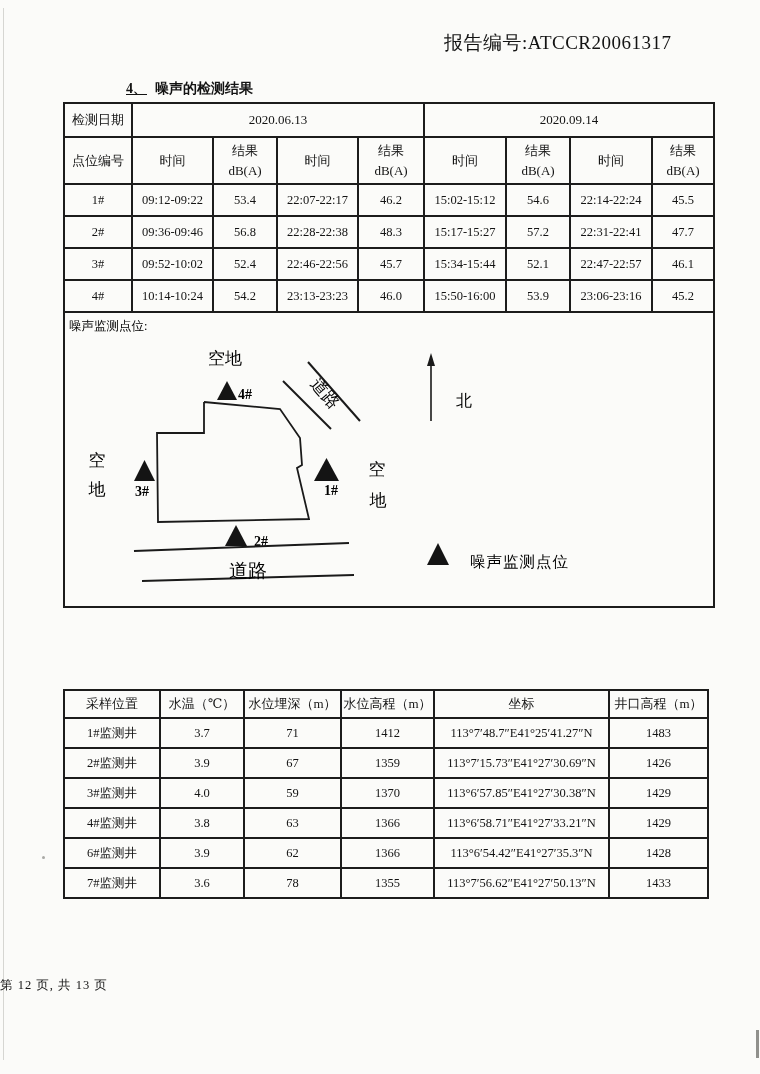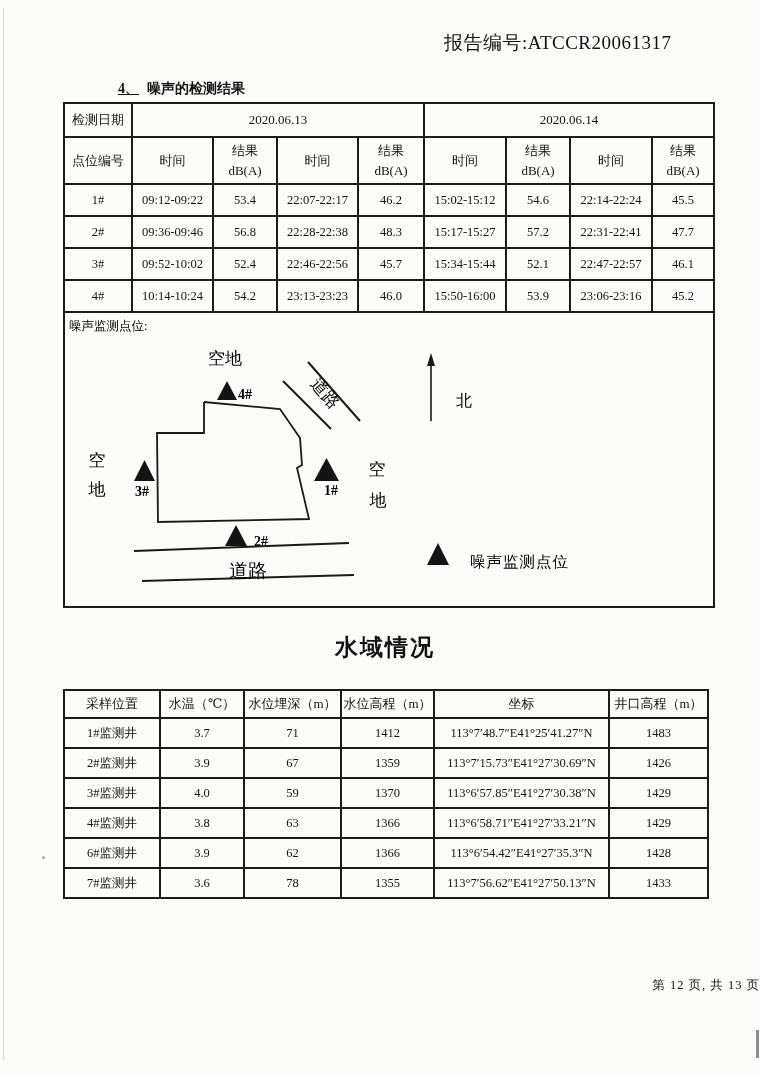--- a/index.html
+++ b/index.html
@@ -2,41 +2,41 @@
 <html><head>
 <meta charset="utf-8">
 <style>
   html,body { margin:0; padding:0; background:#e8e8e6; }
   .page {
     position:relative; width:760px; height:1074px; margin:0 auto;
     background:#fbfbf9; overflow:hidden; color:#131313;
     font-family:"Liberation Serif","DejaVu Serif",serif;
   }
   .report-no { position:absolute; left:444px; top:30px; font-size:19px; letter-spacing:0.5px; }
-  .section-title { position:absolute; left:118px; top:80px; font-size:14px; font-weight:bold; }
+  .section-title { position:absolute; left:126px; top:80px; font-size:14px; font-weight:bold; }
   .section-title .num { text-decoration:underline; margin-right:8px; }
 
   table { border-collapse:collapse; table-layout:fixed; }
   td { border:2px solid #1c1c1c; text-align:center; vertical-align:middle;
        font-size:12.5px; padding:0; overflow:hidden; }
 
   .noise-table { position:absolute; left:63px; top:102px; width:650px; }
   .noise-table .row-date td { height:32px; font-size:13px; }
   .noise-table .row-head td { height:45px; font-size:13px; line-height:1.5; }
   .noise-table .row-data td { height:30px; }
   .diagram-cell { height:293px; position:relative; }
   .diagram-svg { position:absolute; left:0; top:0; }
 
   .water-title { position:absolute; left:63px; top:632px; width:644px; text-align:center;
                  font-size:23px; font-weight:bold; letter-spacing:2px; }
   .water-table { position:absolute; left:63px; top:667px; width:644px;margin-top:22px; }
   .water-table .row-head td { height:26px; font-size:13px; }
   .water-table .row-data td { height:28px; }
 
-  .footer { position:absolute; left:0; top:977px; width:760px; text-align:right;
+  .footer { position:absolute; left:0; top:977px; width:760px; text-align:left;
             font-size:12.5px; letter-spacing:1px; }
 
   
   .edge-left  { position:absolute; left:3px;  top:8px;  width:1px; height:1052px; background:#d6d6d2; }
   .edge-speck { position:absolute; right:1px; top:1030px; width:3px; height:28px; background:#90908c; }
   .dot-speck  { position:absolute; left:42px; top:856px; width:3px; height:3px; background:#a9a9a5; border-radius:50%; }
 </style>
 </head>
 <body>
 
@@ -61,21 +61,21 @@
         <col style="width:66px">
         <col style="width:82px">
       <col style="width:64px">
         <col style="width:82px">
         <col style="width:62px">
     </colgroup>
     <tbody>
         <tr class="row-date">
       <td>检测日期</td>
       <td colspan="4">2020.06.13</td>
-      <td colspan="4">2020.06.14</td>
+      <td colspan="4">2020.09.14</td>
     </tr>
     <tr class="row-head">
       <td>点位编号</td>
       <td>时间</td>
       <td>
             <div>结果</div>
             <div>dB(A)</div>
           </td>
       <td>时间</td>
       <td>
@@ -177,21 +177,20 @@
           <text x="399" y="93" text-anchor="middle" font-size="16">北</text>
 
           <polygon points="362,252 384,252 373,230" fill="#141414"></polygon>
           <text x="405" y="254" font-size="15.5" letter-spacing="1">噪声监测点位</text>
         </svg>
       </td>
     </tr>
   </tbody>
     </table>
 
-  <div class="water-title">水域情况</div>
 
   <table class="water-table">
     <colgroup>
       <col style="width:96px">
         <col style="width:84px">
         <col style="width:97px">
       <col style="width:93px">
         <col style="width:175px">
         <col style="width:99px">
     </colgroup>

